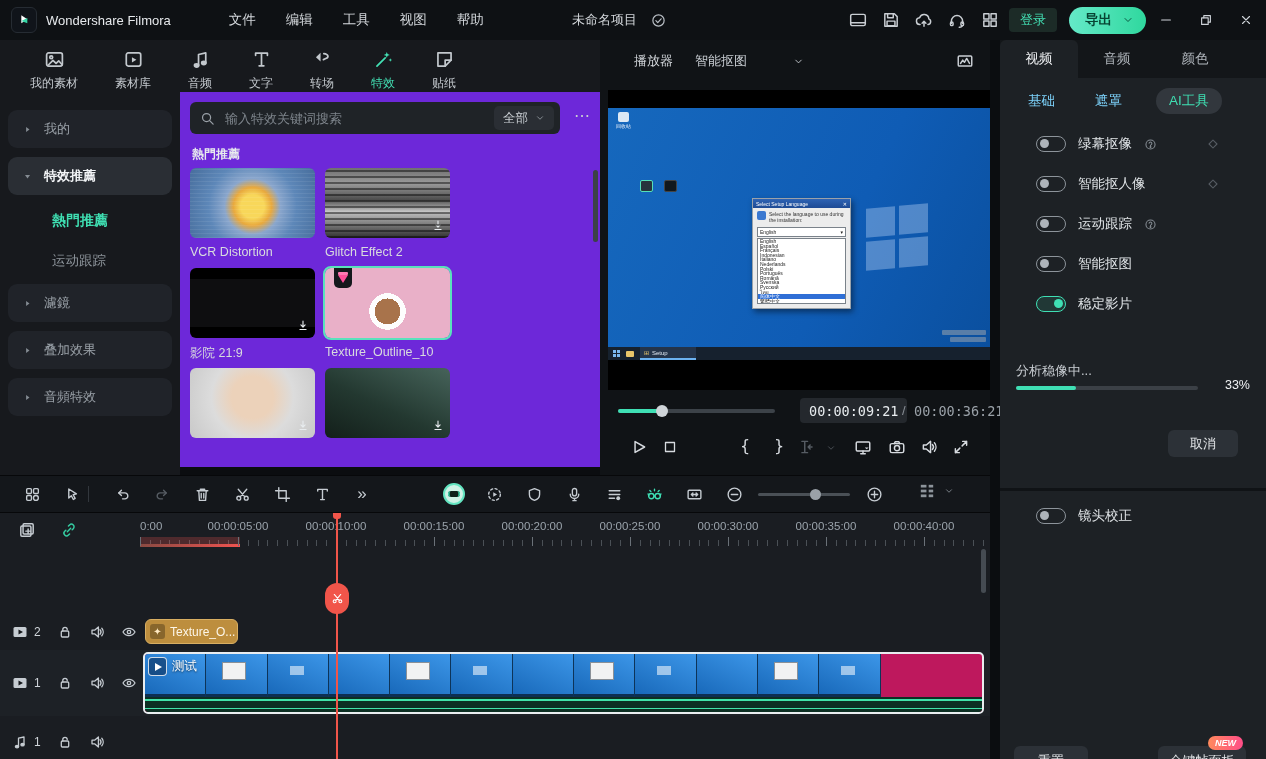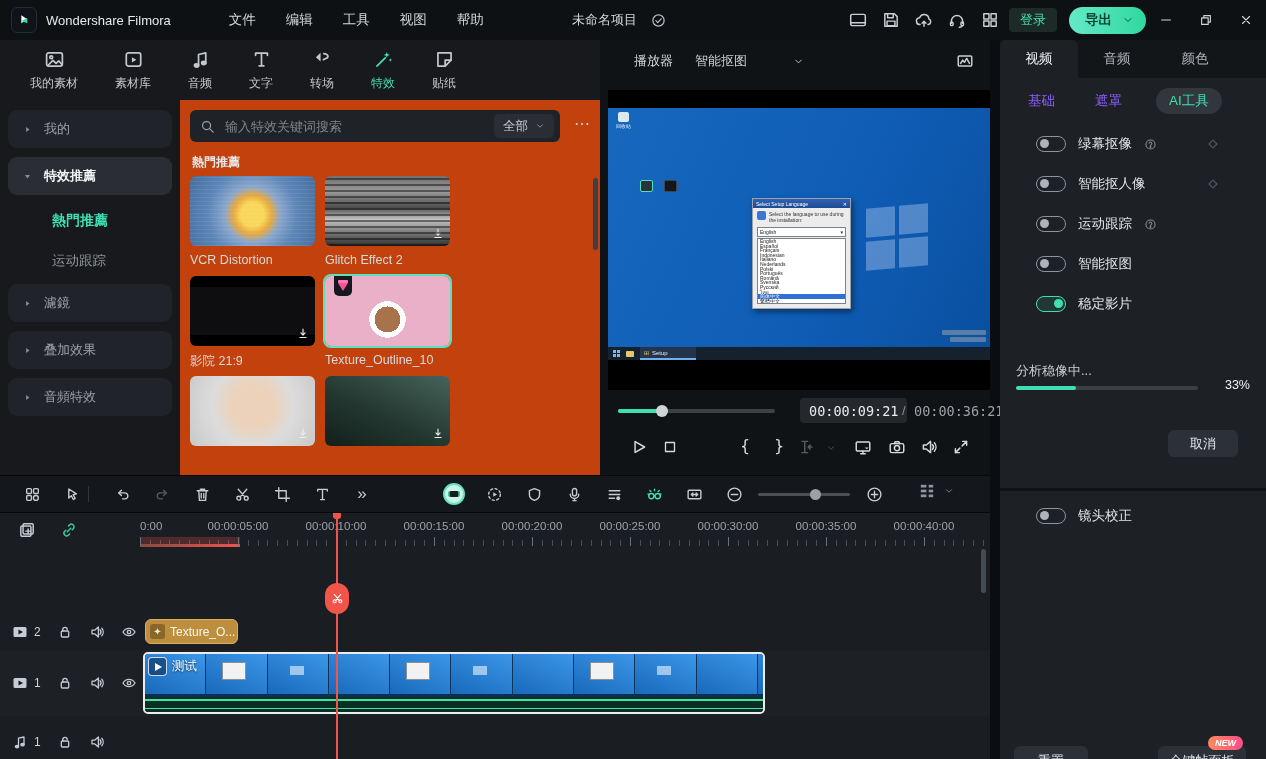--- a/index.html
+++ b/index.html
@@ -30,21 +30,21 @@
   
   #cat-panel{position:absolute;left:0;top:100px;width:180px;height:375px;background:#17191d;box-sizing:border-box;padding:10px 8px;}
   .cat{height:38px;margin-bottom:9px;background:#202329;border-radius:9px;display:flex;align-items:center;padding-left:15px;gap:12px;color:#9aa1a8;font-size:13px;}
   .cat .ic{width:9px;height:9px;color:#858c93;}
   .cat.active{background:#2a2e34;color:#f2f4f6;font-weight:bold;}
   .subcat{height:34px;display:flex;align-items:center;padding-left:44px;color:#8d949b;font-size:13.5px;margin-bottom:6px;}
   .subcat.sel{color:#3fdfb2;font-weight:bold;font-size:14px;}
   #cat-collapse{position:absolute;right:10px;bottom:6px;width:26px;height:22px;border-radius:6px;background:#23272c;color:#3fdfb2;display:flex;align-items:center;justify-content:center;}
   #cat-collapse .ic{width:11px;height:11px;}
   
-  #fx-panel{position:absolute;left:180px;top:100px;width:420px;height:375px;background:#c2410c;box-sizing:border-box;overflow:hidden;}
+  #fx-panel{position:absolute;left:180px;top:92px;width:420px;height:375px;background:#6d28d9;box-sizing:border-box;overflow:hidden;}
   #searchbar{position:absolute;left:10px;top:10px;width:370px;height:32px;background:#1f2327;border-radius:6px;display:flex;align-items:center;padding:0 6px 0 10px;box-sizing:border-box;gap:8px;}
   #searchbar .ic{color:#9aa1a8;width:15px;height:15px;}
   #search-input{flex:1;background:transparent;border:none;outline:none;color:#cfd4d9;font-size:13px;font-family:"Liberation Sans",sans-serif;}
   #search-input::placeholder{color:#7e858c;}
   #filter-pill{height:24px;background:#2a2e34;border-radius:5px;display:flex;align-items:center;gap:7px;padding:0 9px;color:#c9ced3;font-size:12.5px;}
   #filter-pill .ic{width:10px;height:10px;}
   #fx-more{position:absolute;right:8px;top:14px;color:#c9ced3;font-size:16px;letter-spacing:2px;}
   #fx-section{position:absolute;left:12px;top:54px;color:#e8ebee;font-size:12px;font-weight:bold;}
   #fx-grid{position:absolute;left:10px;top:76px;display:grid;grid-template-columns:135px 135px;grid-auto-rows:100px;}
   .fxcard{position:relative;width:125px;}
@@ -102,21 +102,21 @@
   #pv-ctrl{position:absolute;left:0;top:390px;width:100%;height:40px;}
   .pvic{position:absolute;top:8px;width:18px;height:18px;color:#d6dadf;}
   .brace{position:absolute;top:6px;color:#d6dadf;font-size:16px;font-family:"DejaVu Sans",sans-serif;}
   .dim{color:#565c63;}
   
   #props{position:absolute;left:1000px;top:40px;width:266px;height:719px;background:#1d2125;}
   #prop-tabs{position:absolute;left:0;top:0;width:100%;height:38px;background:#131619;display:flex;}
   .ptab{width:78px;height:38px;display:flex;align-items:center;justify-content:center;color:#aeb4ba;font-size:13.5px;}
   .ptab.active{background:#1d2125;color:#f0f2f4;border-radius:6px 6px 0 0;}
   #prop-subtabs{position:absolute;left:0;top:46px;width:100%;height:30px;display:flex;align-items:center;padding-left:28px;box-sizing:border-box;gap:40px;}
-  .pstab{color:#8b5cf6;font-size:13.5px;}
+  .pstab{color:#7dd3fc;font-size:13.5px;}
   .pstab.active{color:#3fdfb2;background:#32373d;border-radius:13px;padding:4px 13px;margin-left:-6px;}
   #ai-toggles{position:absolute;left:0;top:84px;width:100%;}
   .togrow{position:relative;height:40px;display:flex;align-items:center;padding-left:16px;gap:12px;margin-left:20px;}
   .tog{width:30px;height:16px;border-radius:9px;border:1.5px solid #8d949b;position:relative;flex:0 0 auto;box-sizing:border-box;}
   .tog::after{content:"";position:absolute;top:2px;left:2.5px;width:9px;height:9px;border-radius:50%;background:#aeb4ba;}
   .tog.on{border-color:#3fdfb4;background:rgba(63,223,180,.12);}
   .tog.on::after{left:auto;right:2.5px;background:#3fdfb4;}
   .toglabel{color:#e2e6e9;font-size:13.5px;}
   .qmark{width:13px;height:13px;color:#858c93;}
   .dia{position:absolute;right:46px;top:13px;width:14px;height:14px;color:#565c63;}
@@ -163,21 +163,21 @@
   .trackrow{position:absolute;left:0;width:990px;}
   .thead{position:absolute;left:12px;top:0;height:100%;display:flex;align-items:center;gap:16px;color:#cfd4d9;}
   .thead .ic{width:16px;height:16px;color:#c6ccd2;}
   .tnum{font-size:12px;color:#cfd4d9;margin-left:-10px;}
   #trk2{top:105px;height:28px;}
   #trk1{top:137px;height:66px;background:#1d2126;}
   #trka{top:215px;height:28px;}
   #clip-ov{position:absolute;left:145px;top:1px;width:93px;height:25px;background:#bd8e3e;border:1px solid #d8ae62;border-radius:6px;box-sizing:border-box;display:flex;align-items:center;gap:5px;padding-left:4px;overflow:hidden;}
   #clip-ov .fxsq{width:15px;height:15px;border-radius:3px;background:rgba(0,0,0,.28);color:#ffe9c2;display:flex;align-items:center;justify-content:center;font-size:10px;}
   #clip-ov .cname{color:#fdf6e8;font-size:12px;white-space:nowrap;}
-  #clip-main{position:absolute;left:143px;top:2px;width:622px;height:62px;border:2px solid #e9edf0;border-radius:5px;box-sizing:border-box;overflow:hidden;background:#be185d;}
+  #clip-main{position:absolute;left:143px;top:2px;width:841px;height:62px;border:2px solid #e9edf0;border-radius:5px;box-sizing:border-box;overflow:hidden;background:#be185d;}
   #thumbstrip{position:absolute;left:0;top:0;width:100%;height:43px;display:flex;}
   .tcell{position:relative;width:61.3px;height:43px;flex:0 0 auto;background:linear-gradient(205deg,#3c96e8,#1767b8);border-right:1px solid #0d3459;box-sizing:border-box;}
   .tcell::after{content:"";position:absolute;left:0;bottom:0;width:100%;height:3px;background:#0d2f52;}
   .tcell.v1::before{content:"";position:absolute;left:16px;top:8px;width:22px;height:16px;background:#f2f2f2;border:1px solid #8a9097;}
   .tcell.v2::before{content:"";position:absolute;left:22px;top:12px;width:14px;height:9px;background:rgba(255,255,255,.55);}
   #clip-label{position:absolute;left:3px;top:3px;display:flex;align-items:center;gap:5px;z-index:2;}
   #clip-label .pb{width:17px;height:17px;border-radius:4px;background:rgba(10,40,80,.55);border:1px solid rgba(255,255,255,.8);display:flex;align-items:center;justify-content:center;}
   #clip-label .pb i{display:block;width:0;height:0;border-left:7px solid #fff;border-top:4.5px solid transparent;border-bottom:4.5px solid transparent;margin-left:2px;}
   #clip-label .mname{color:#fff;font-size:12.5px;text-shadow:0 1px 2px rgba(0,0,0,.6);}
   #wave{position:absolute;left:0;bottom:0;width:100%;height:15px;background:#0c2f23;}

